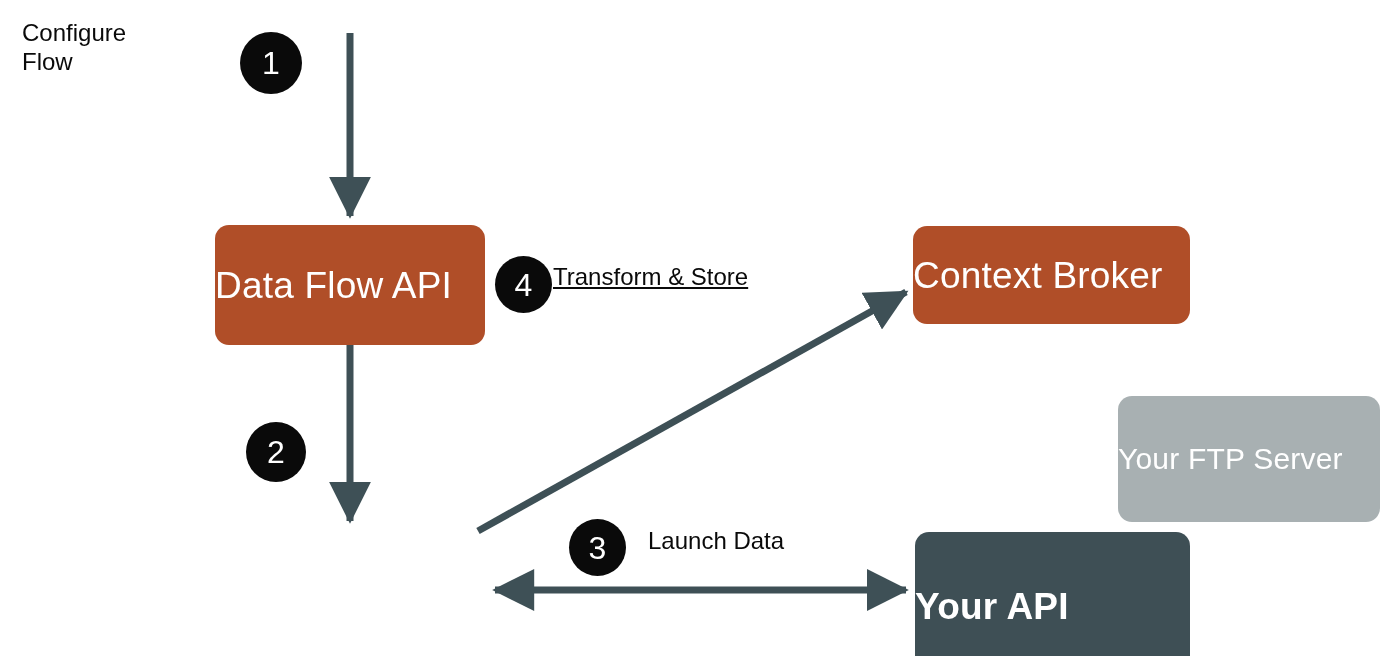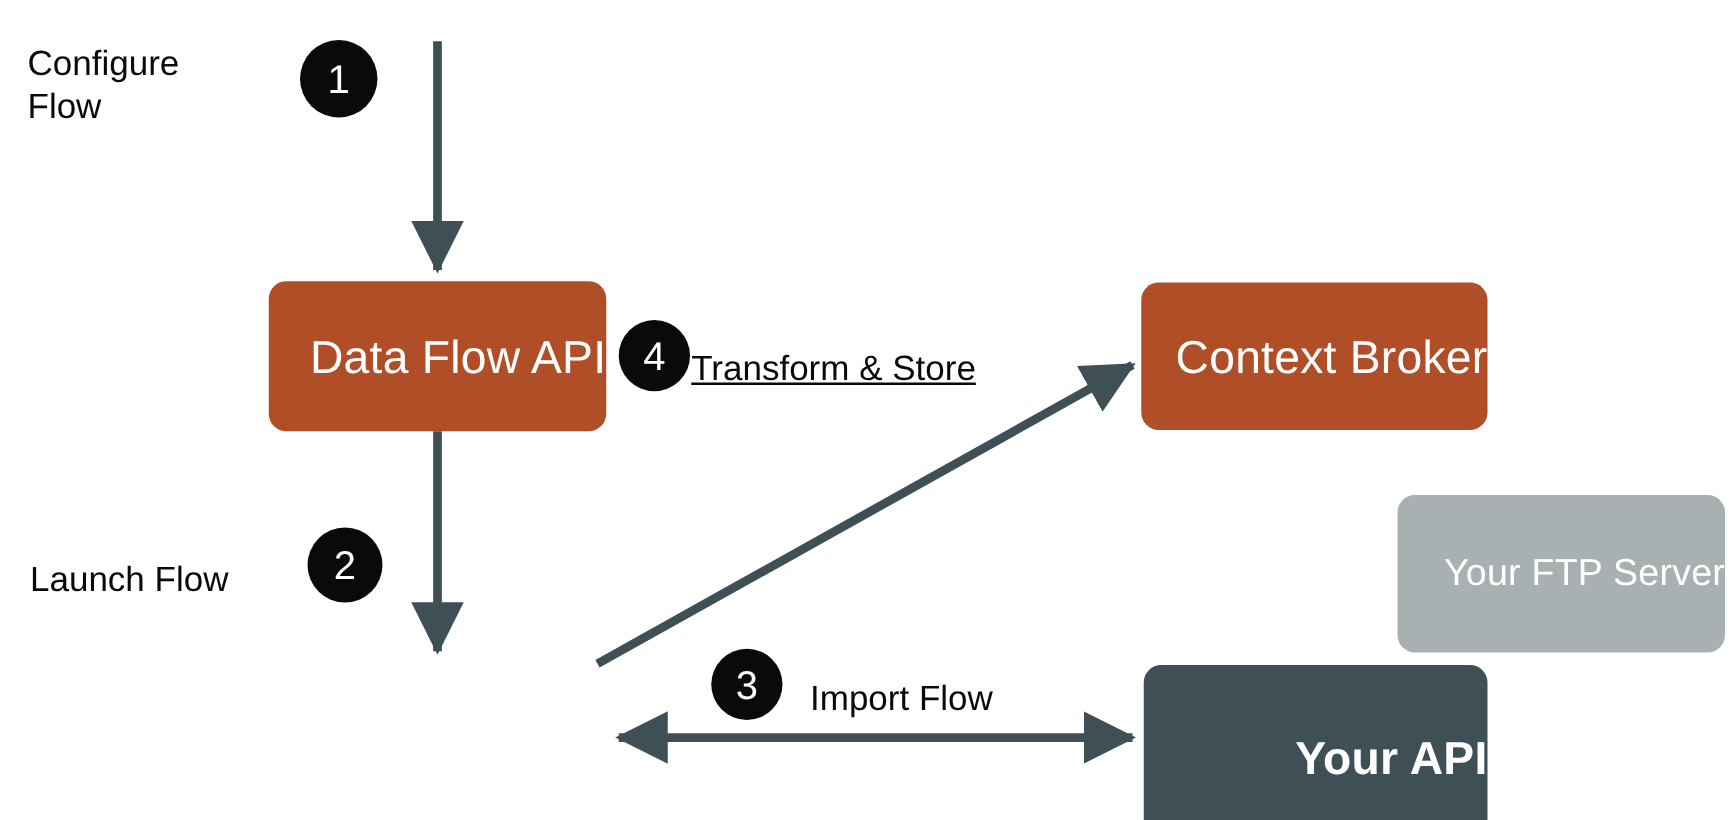--- a/index.html
+++ b/index.html
@@ -14,35 +14,35 @@
     position: relative;
     width: 1387px;
     height: 656px;
     background: #ffffff;
     overflow: hidden;
   }
   .node {
     position: absolute;
     display: flex;
     align-items: center;
-    justify-content: flex-end;
+    justify-content: flex-start;
     border-radius: 14px;
     color: #ffffff;
     font-size: 37px;
     font-weight: 400;
     letter-spacing: 0.2px;
     box-sizing: border-box;
     line-height: 1;
   }
   .node-orange { background: #b04e28; }
   .node-dark   { background: #3e4f55; }
-  .node-ghost  { background: rgba(62, 79, 85, 0.45); padding-left: 30px; }
+  .node-ghost  { background: rgba(62, 79, 85, 0.45); }
 
   .node.n-dataflowapi  { left: 215px; top: 225px;  width: 270px; height: 120px; }
-  .node.n-contextbroker{ left: 913px; top: 226px;  width: 277px; height: 118px; }
+  .node.n-contextbroker{ left: 913px; top: 226px;  width: 277px; height: 98px; }
   .node.n-dataflow     { left: 215px; top: 530px;  width: 270px; height: 120px; }
   .node.n-yourapi      { left: 915px; top: 532px;  width: 275px; height: 149px; font-weight: bold; }
   .node.n-yourftp      { left: 1118px; top: 396px; width: 262px; height: 126px; align-items: center; }
   .node.n-yourdb       { left: 1027px; top: 470px; width: 268px; height: 122px; align-items: center; }
 
   .node.n-yourftp .node-label,
   .node.n-yourdb  .node-label {
     font-size: 30px;
   }
 
@@ -59,24 +59,23 @@
     line-height: 1;
   }
   .badge-1 { left: 240px; top: 32px;  width: 62px; height: 62px; }
   .badge-2 { left: 246px; top: 422px; width: 60px; height: 60px; }
   .badge-3 { left: 569px; top: 519px; width: 57px; height: 57px; }
   .badge-4 { left: 495px; top: 256px; width: 57px; height: 57px; }
 
   .caption {
     position: absolute;
     color: #0a0a0a;
-    font-size: 28px;
+    font-size: 24px;
     line-height: 1.22;
     white-space: pre-line;
-    margin-top: 16px;
   }
   .cap-configure { left: 22px;  top: 18px;  }
   .cap-launch    { left: 24px;  top: 431px; }
   .cap-import    { left: 648px; top: 526px; }
   .cap-transform { left: 553px; top: 262px; text-decoration: underline; }
 
   svg.links {
     position: absolute;
     left: 0;
     top: 0;
@@ -126,22 +125,21 @@
     <span class="node-label">Context Broker</span>
   </div>
 
 
   <div class="node node-dark n-yourapi">
     <span class="node-label">Your API</span>
   </div>
 
   <div class="caption cap-configure">Configure
 Flow</div>
-  <div class="caption cap-launch">Launch Flow</div>
-  <div class="caption cap-import">Import Flow</div>
+  <div class="caption cap-import">Launch Data</div>
   <div class="caption cap-transform">Transform &amp; Store</div>
 
   <div class="step-badge badge-1">1</div>
   <div class="step-badge badge-2">2</div>
   <div class="step-badge badge-3">3</div>
   <div class="step-badge badge-4">4</div>
 
 </div>
 
 </body></html>

